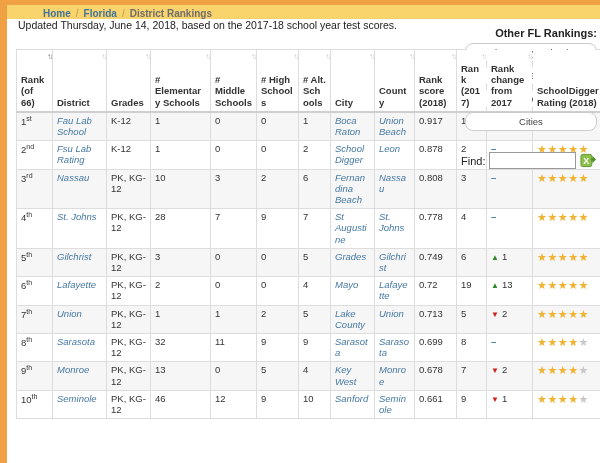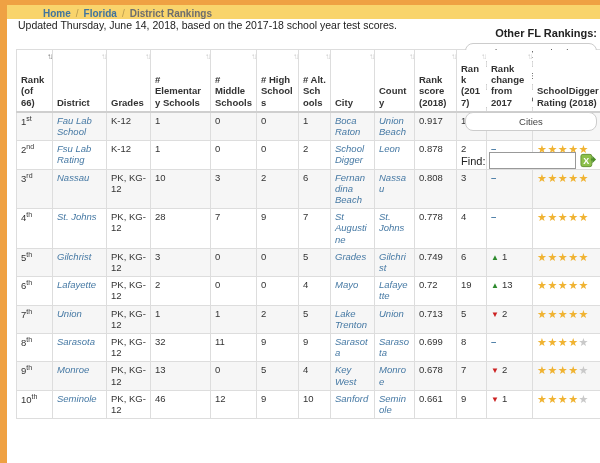--- a/index.html
+++ b/index.html
@@ -224,21 +224,21 @@
           <td><span class="star">★</span><span class="star">★</span><span class="star">★</span><span class="star">★</span><span class="star">★</span></td>
         </tr>
         <tr>
           <td>7<sup>th</sup></td>
           <td><a class="cell-link">Union</a></td>
           <td>PK, KG-12</td>
           <td>1</td>
           <td>1</td>
           <td>2</td>
           <td>5</td>
-          <td><a class="cell-link">Lake Trenton</a></td>
+          <td><a class="cell-link">Lake County</a></td>
           <td><a class="cell-link">Union</a></td>
           <td>0.713</td>
           <td>5</td>
           <td><span class="arrow-down">▼</span>2</td>
           <td><span class="star">★</span><span class="star">★</span><span class="star">★</span><span class="star">★</span><span class="star">★</span></td>
         </tr>
         <tr>
           <td>8<sup>th</sup></td>
           <td><a class="cell-link">Sarasota</a></td>
           <td>PK, KG-12</td>

